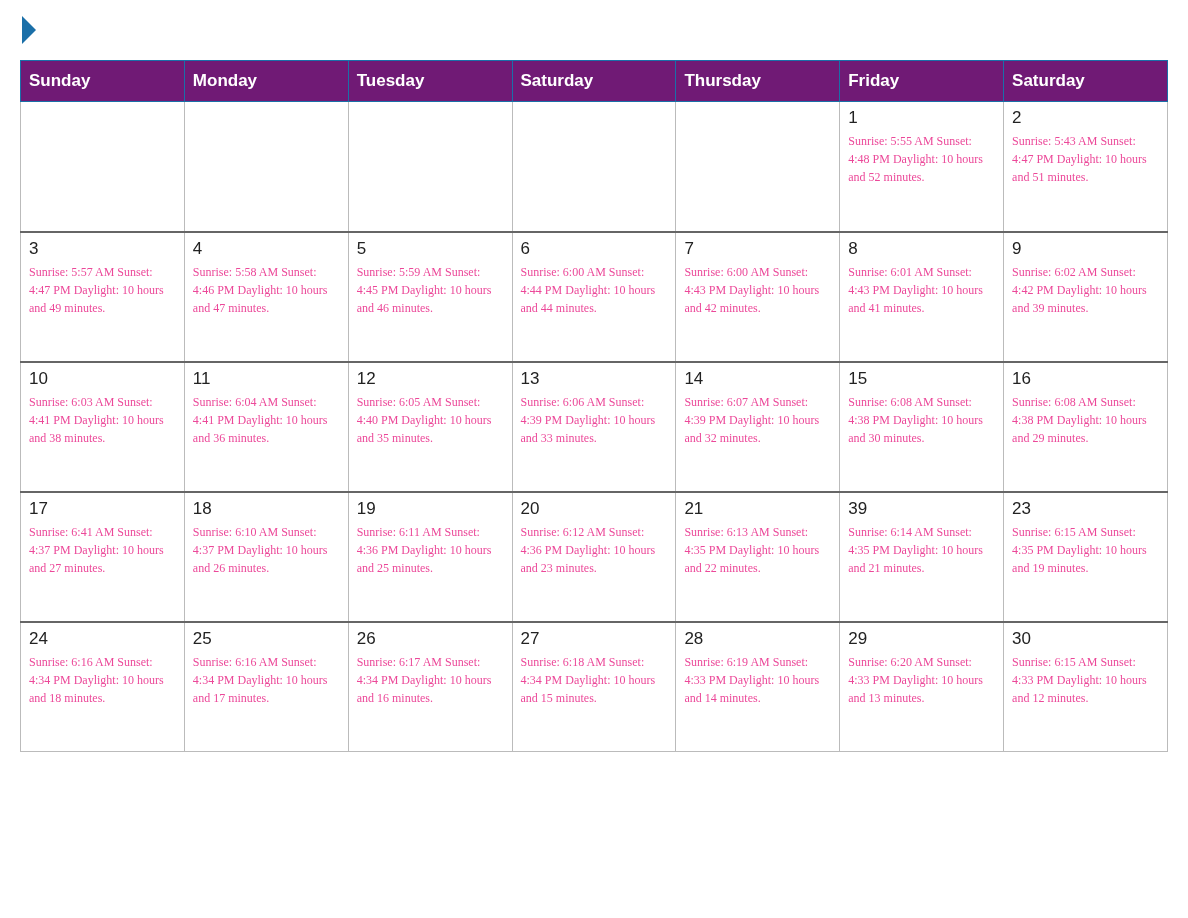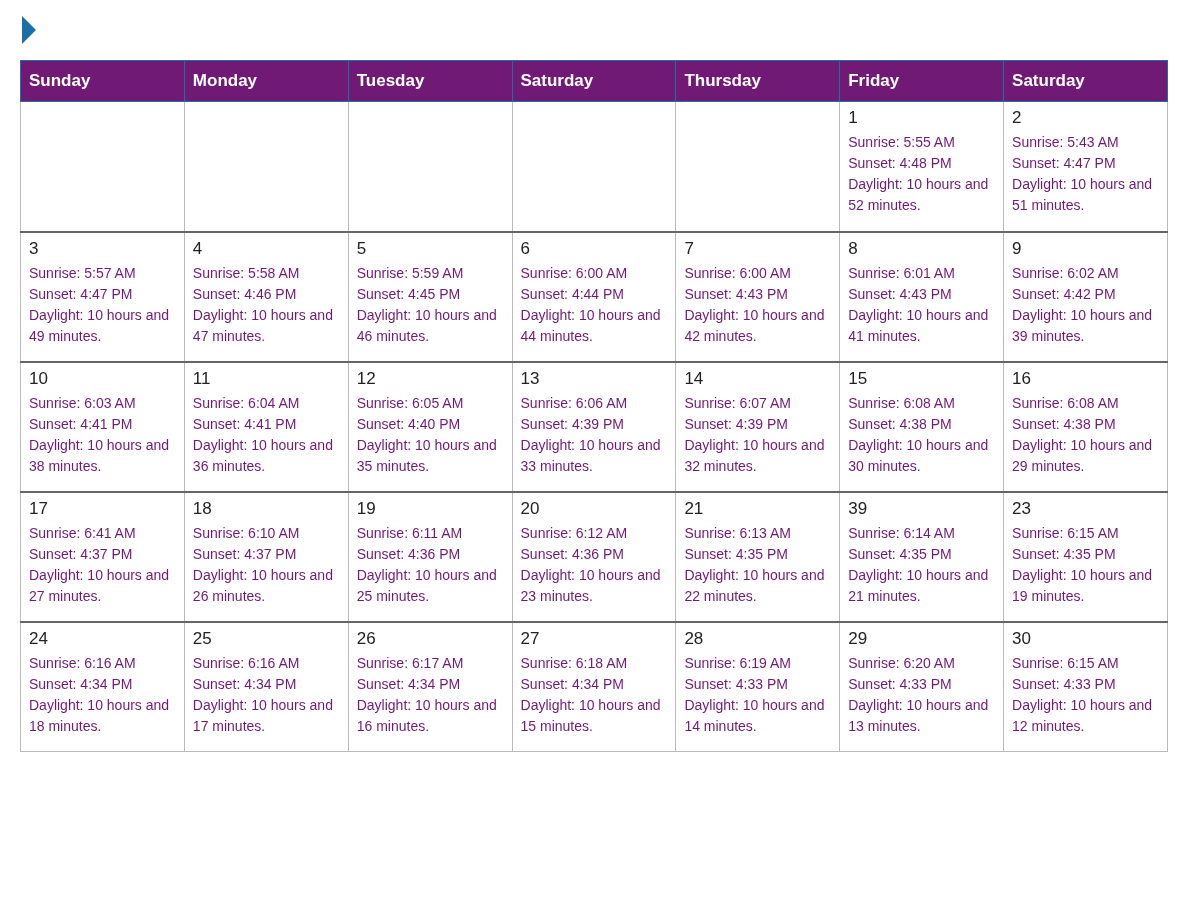--- a/index.html
+++ b/index.html
@@ -85,23 +85,24 @@
       height: 130px;
     }
     .day-number {
       font-size: 17px;
       color: #222;
       font-weight: normal;
       display: block;
       margin-bottom: 4px;
     }
     .day-info {
-      font-size: 14px;
-      color: #701a75;
+      font-size: 12px;
+      color: #ec4899;
       line-height: 1.5;
+      font-family: Liberation Serif, serif;
     }
     .empty-cell {
       background: #fff;
     }
     .row-border td {
       border-top: 2px solid #666;
     }
   </style>
 </head>
 <body>

